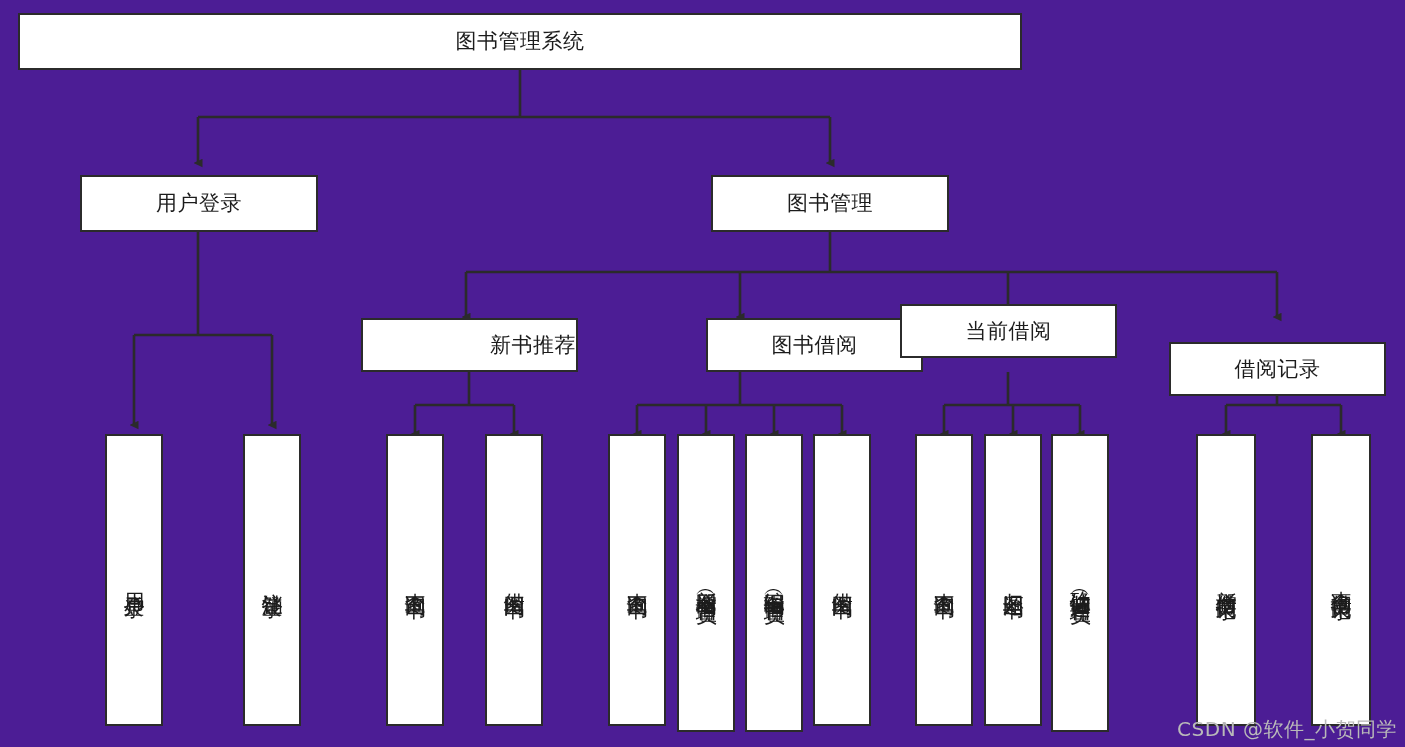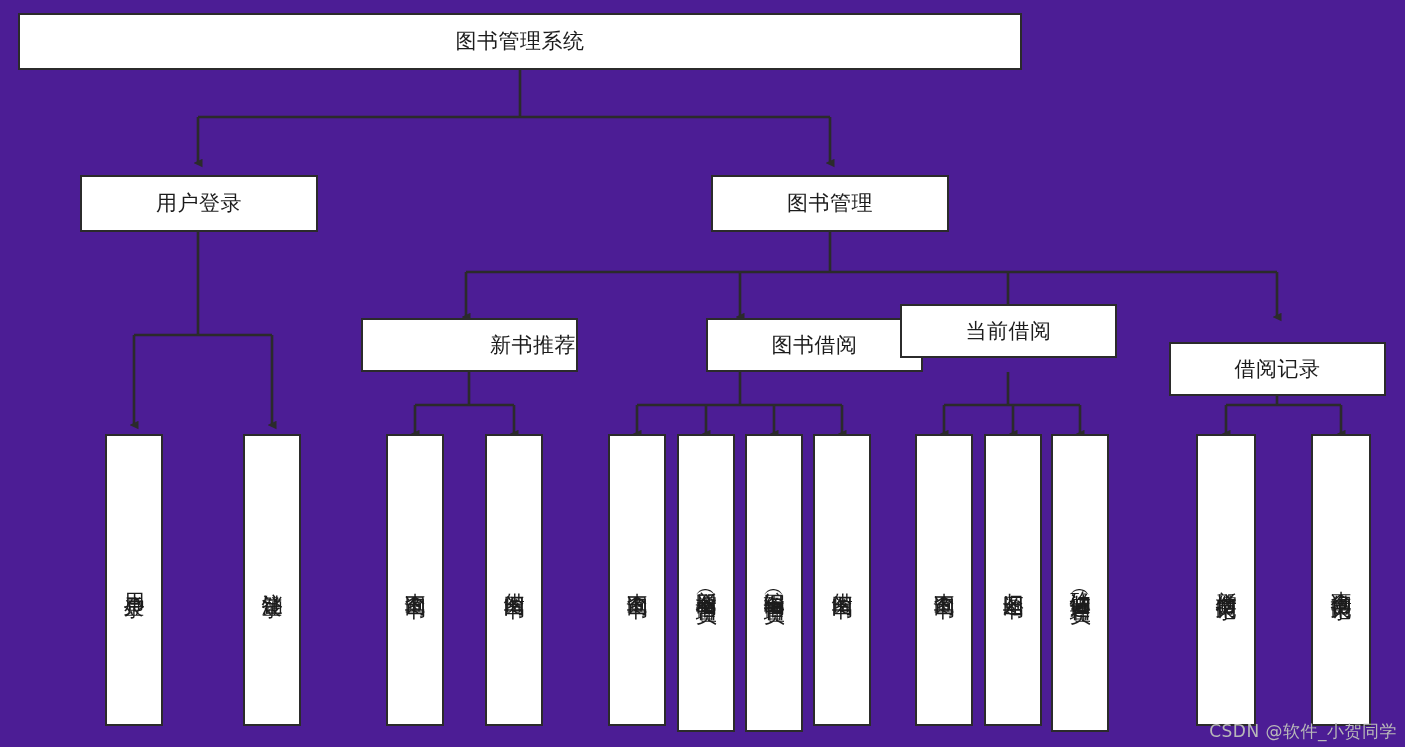--- a/index.html
+++ b/index.html
@@ -54,21 +54,21 @@
     text-orientation: upright;
     font-size: 21px;
     line-height: 1.45;
     letter-spacing: 2px;
     white-space: nowrap;
   }
   .watermark {
     position: absolute;
     right: 8px;
     bottom: 4px;
-    font-size: 17px;
+    font-size: 20px;
     color: #b9b9b9;
     z-index: 5;
     white-space: nowrap;
     letter-spacing: 0.5px;
   }
 </style>
 </head>
 <body>
 
 <div id="canvas">

